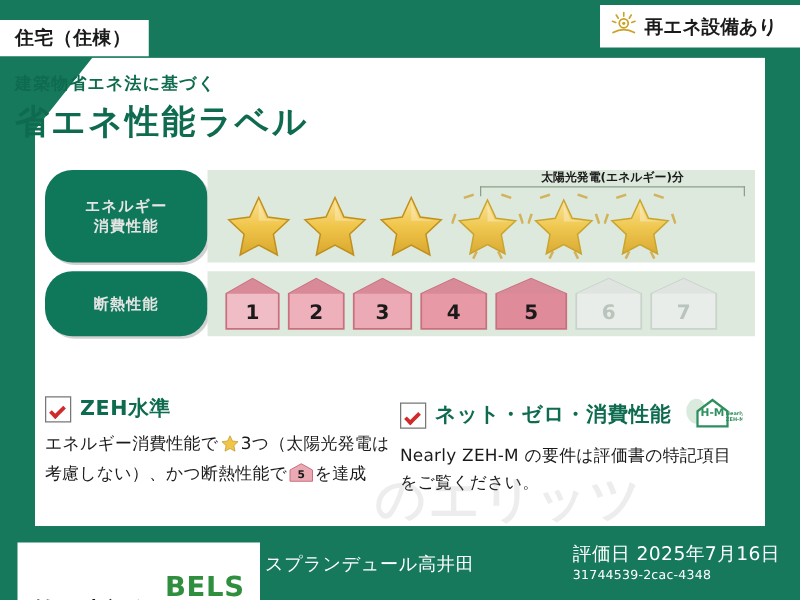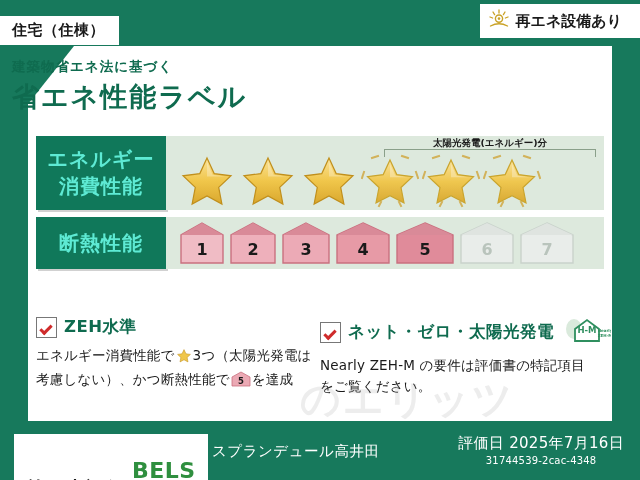--- a/index.html
+++ b/index.html
@@ -49,24 +49,25 @@
   .title-main{
     font-size:27px;font-weight:bold;color:#0f6b4f;letter-spacing:2px;
   }
   
   .rows{
     position:absolute;left:36px;top:136px;width:568px;
   }
   .row{display:flex;align-items:stretch;margin-bottom:7px;}
   .row-label{
     width:130px;min-height:74px;
-    background:#10785a;color:#5eead4;
+    background:#10785a;color:#e5e5e5;
     display:flex;flex-direction:column;align-items:center;justify-content:center;
-    font-size:20px;font-weight:bold;letter-spacing:1px;line-height:1.35;
+    font-size:12px;font-weight:bold;letter-spacing:1px;line-height:1.35;
     box-shadow:2px 2px 0 rgba(0,0,0,0.18);
+    border-radius:22px;
   }
   .row-label span{display:block;white-space:nowrap;}
   .row-body{
     flex:1;background:#dde9dd;position:relative;
     display:flex;align-items:center;
   }
   .row-energy .row-body{min-height:74px;}
   .row-ins .row-label{min-height:52px;}
   .row-ins .row-body{min-height:52px;}
   
@@ -126,21 +127,21 @@
   .bels{
     position:absolute;left:14px;top:6px;background:#ffffff;
     padding:4px 12px;display:flex;align-items:center;gap:6px;
   }
   .bels .jp{font-size:19px;font-weight:bold;color:#1a1a1a;letter-spacing:1px;margin-top:38px;}
   .bels .en{font-size:22px;font-weight:bold;color:#2f8f3f;letter-spacing:0.5px;}
   .prop{
     position:absolute;left:212px;top:14px;
     font-size:14.5px;color:#ffffff;letter-spacing:0.5px;
   }
-  .evalwrap{position:absolute;right:16px;top:6px;text-align:center;}
+  .evalwrap{position:absolute;right:16px;top:6px;text-align:left;}
   .evaldate{font-size:15px;color:#ffffff;letter-spacing:0.3px;}
   .evalid{font-size:10px;color:#ffffff;letter-spacing:0.2px;margin-top:2px;}
   
   .wm{
     position:absolute;left:300px;top:372px;
     font-size:40px;font-weight:bold;color:rgba(140,140,140,0.16);
     letter-spacing:2px;pointer-events:none;white-space:nowrap;
   }
 </style>
 </head>
@@ -336,21 +337,21 @@
             </svg></span><span>3つ（太陽光発電は考慮しない）、かつ断熱性能で</span><span class="inline-ico"><svg width="20" height="16" viewBox="0 0 40 32">
               <polygon points="20,2 38,12 38,30 2,30 2,12" fill="#eba9b4" stroke="#c9707f" stroke-width="1.6"></polygon>
               <text x="20" y="25" font-size="17" font-weight="bold" fill="#1a1a1a" text-anchor="middle" font-family="DejaVu Sans">5</text>
             </svg></span><span>を達成</span>
       </div>
     </div>
 
     <div class="col">
       <div class="col-head">
         <span class="check"></span>
-        <span class="ttl">ネット・ゼロ・太陽光発電</span>
+        <span class="ttl">ネット・ゼロ・消費性能</span>
         <span class="zehm-logo">
           <svg width="48" height="28" viewBox="0 0 48 28">
             <ellipse cx="11" cy="13" rx="8" ry="10" fill="#bcd9c0" opacity="0.55"></ellipse>
             <path d="M12 13 L24 4 L36 13 L36 25 L12 25 Z" fill="#ffffff" stroke="#2f8f5f" stroke-width="1.8"></path>
             <text x="24" y="17" font-size="8.5" font-weight="bold" fill="#2f8f5f" text-anchor="middle" font-family="DejaVu Sans">H-M</text>
             <text x="42" y="16" font-size="4" font-weight="bold" fill="#2f8f5f" text-anchor="middle" font-family="DejaVu Sans">Nearly</text>
             <text x="42" y="21" font-size="4" font-weight="bold" fill="#2f8f5f" text-anchor="middle" font-family="DejaVu Sans">ZEH-M</text>
           </svg>
         </span>
       </div>

